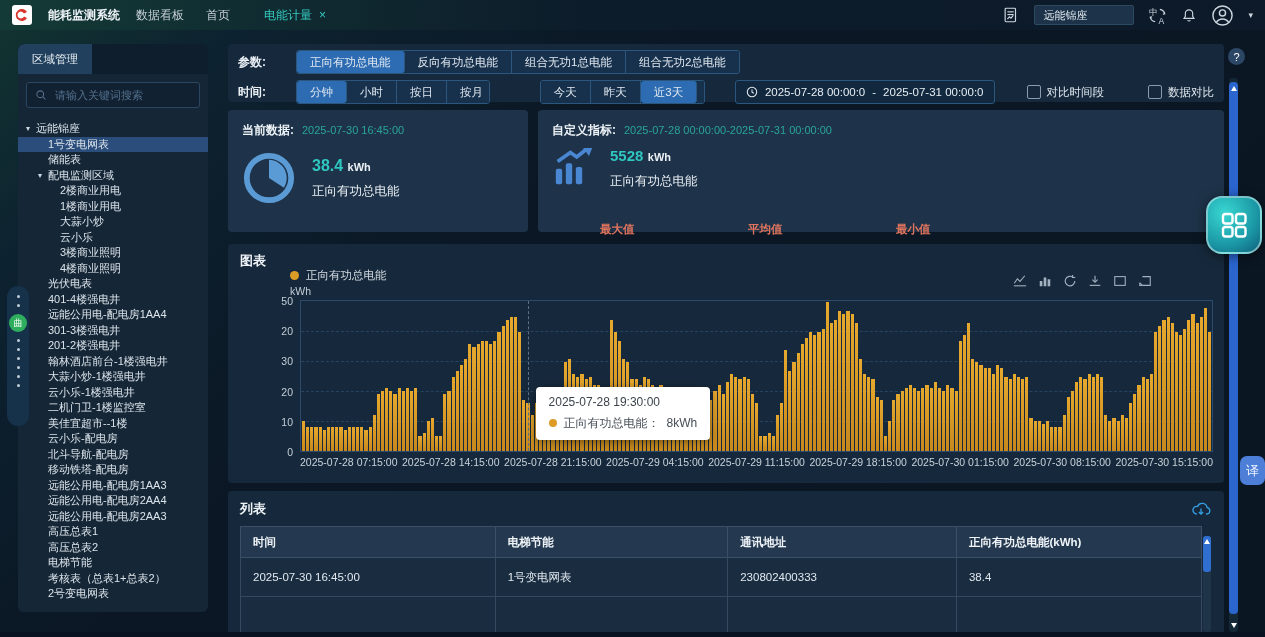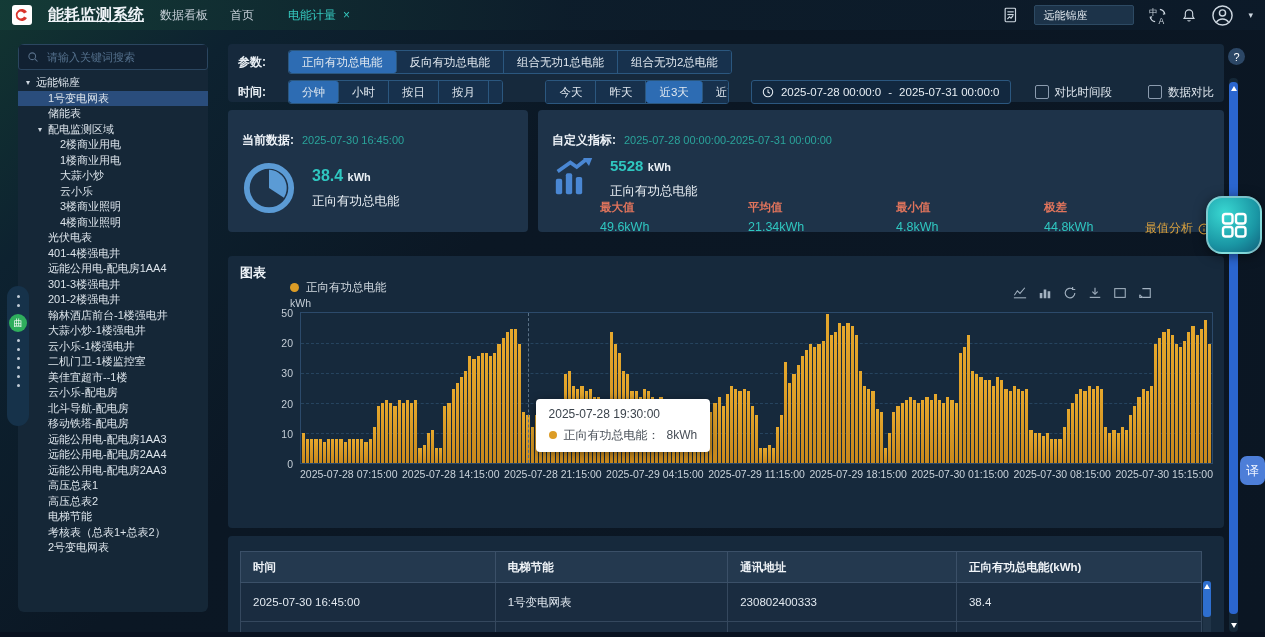--- a/index.html
+++ b/index.html
@@ -6,90 +6,90 @@
   .page{position:relative;width:1265px;height:637px;overflow:hidden;
     background:linear-gradient(135deg,#123531 0%,#0d2230 14%,#0b1724 38%,#0b1623 100%);
     font-family:"Liberation Sans","DejaVu Sans",sans-serif;color:#dfe6ec;}
   svg{display:block;}
 
   
   .topbar{position:absolute;top:0;left:0;right:0;height:30px;display:flex;align-items:center;
     padding:0 12px;box-sizing:border-box;gap:16px;
     background:linear-gradient(90deg,rgba(20,60,55,.85),rgba(13,29,43,.9) 45%,rgba(12,26,41,.95));}
   .logo-box{width:20px;height:20px;background:#fff;border-radius:3px;display:flex;align-items:center;justify-content:center;flex:none;}
-  .app-title{font-size:16px;font-weight:bold;color:#eef3f7;white-space:nowrap;text-decoration:underline;}
+  .app-title{font-size:12px;font-weight:bold;color:#eef3f7;white-space:nowrap;}
   .menu-item{font-size:12px;color:#c6cfd8;cursor:pointer;white-space:nowrap;margin-right:2px;}
   .top-tab{display:flex;align-items:center;gap:7px;color:#35c9bf;font-size:12px;margin-left:16px;cursor:pointer;}
   .top-tab .close{font-size:12px;line-height:1;}
   .topbar-right{margin-left:auto;display:flex;align-items:center;gap:14px;color:#cdd7e0;}
   .station-input{width:100px;height:20px;background:#1c3349;border:1px solid #2d4a63;color:#dfe6ec;
     font-size:11px;padding:0 8px;border-radius:2px;font-family:inherit;outline:none;box-sizing:border-box;}
   .tb-icon{color:#cdd7e0;cursor:pointer;}
 
   
   .sidebar{position:absolute;left:18px;top:44px;width:190px;height:568px;background:#152737;
     border-radius:6px;overflow:hidden;display:flex;flex-direction:column;}
   .sidebar-header{height:30px;background:#0e1e2c;display:flex;flex:none;}
   .sidebar-tab{width:74px;background:#20405d;color:#eaf0f5;font-size:11.5px;display:flex;align-items:center;
     justify-content:center;border-radius:6px 0 0 0;cursor:pointer;}
-  .search-box{height:24px;border:1px solid #2b4660;border-radius:3px;display:flex;align-items:center;
+  .search-box{margin:8px;height:24px;border:1px solid #2b4660;border-radius:3px;display:flex;align-items:center;
     padding:0 8px;gap:6px;color:#58708a;flex:none;background:#112132;}
   .search-box input{flex:1;background:transparent;border:none;outline:none;color:#bcc8d4;font-size:11px;font-family:inherit;min-width:0;}
   .search-box input::placeholder{color:#54708c;}
   .tree{flex:1;padding:5px 0 8px;overflow:hidden;font-size:11px;color:#dbe3ea;}
   .tree-item{height:15.5px;display:flex;align-items:center;white-space:nowrap;cursor:pointer;}
   .tree-item.lvl0{padding-left:18px;}
   .tree-item.lvl1{padding-left:30px;}
   .tree-item.lvl2{padding-left:42px;}
   .tree-item.has-caret{padding-left:8px;}
   .tree-item.lvl1.has-caret{padding-left:20px;}
   .tree-item .caret{width:10px;font-size:8px;color:#cfd8e0;flex:none;}
   .tree-item.selected{background:#2a4d7c;}
 
   
   .main{position:absolute;left:228px;top:44px;width:996px;}
   .panel{background:#16293c;border-radius:4px;box-sizing:border-box;}
 
   .filter-panel{padding:6px 10px;display:flex;flex-direction:column;gap:6px;height:58px;}
-  .filter-row{display:flex;align-items:center;gap:10px;height:24px;}
+  .filter-row{display:flex;align-items:center;gap:18px;height:24px;}
   .filter-label{font-size:12px;font-weight:bold;color:#eaf0f5;width:40px;flex:none;}
   .seg-group{display:flex;border:1px solid #2b577f;border-radius:3px;overflow:hidden;height:24px;box-sizing:border-box;}
   .seg-btn{height:100%;padding:0 13px;background:#17314d;color:#e2e9f0;font-size:11.5px;border:none;
     border-right:1px solid #2b577f;cursor:pointer;font-family:inherit;white-space:nowrap;}
   .seg-btn:last-child{border-right:none;}
   .seg-btn.active{background:#2d6cb3;border-radius:3px;}
   .tool-btn{display:flex;align-items:center;gap:6px;height:100%;padding:0 13px;background:#17314d;
     color:#e2e9f0;font-size:11.5px;border:none;border-right:1px solid #2b577f;cursor:pointer;font-family:inherit;white-space:nowrap;}
   .tool-btn:last-child{border-right:none;}
   .tool-btn .ico{color:#8fb4d8;}
   .date-box{height:24px;border:1px solid #2b577f;border-radius:3px;display:flex;align-items:center;gap:7px;
     padding:0 10px;color:#e6edf3;font-size:11.5px;background:#12283f;box-sizing:border-box;cursor:pointer;white-space:nowrap;}
   .checkbox-item{display:flex;align-items:center;gap:6px;color:#e2e9f0;font-size:11.5px;cursor:pointer;white-space:nowrap;}
   .checkbox{width:12px;height:12px;border:1px solid #8b9bae;border-radius:2px;background:transparent;flex:none;}
 
   .cards-row{display:flex;gap:10px;margin-top:8px;height:122px;}
-  .card{background:#1e3349;border-radius:4px;padding:22px 14px;box-sizing:border-box;}
+  .card{background:#1e3349;border-radius:4px;padding:12px 14px;box-sizing:border-box;}
   .card-current{width:300px;flex:none;}
   .card-stats{flex:1;display:flex;flex-direction:column;}
   .card-title-row{display:flex;align-items:baseline;gap:8px;font-size:12px;}
   .card-title{color:#eef3f8;font-weight:bold;}
   .card-time{color:#2aa49b;font-size:11px;}
   .card-body{display:flex;align-items:center;gap:16px;margin-top:12px;}
   .metric-value{color:#2fc7c0;font-size:16px;font-weight:bold;}
   .metric-unit{color:#eaf0f5;font-size:11px;font-weight:bold;}
   .metric-name{color:#eaf0f5;font-size:12.5px;margin-top:8px;}
   .card-stats .card-body{margin-top:8px;}
   .stats-row{display:flex;margin-top:auto;padding-left:48px;align-items:flex-start;}
   .stat-block{width:148px;}
-  .stat-label{color:#e0745c;font-size:11.5px;font-weight:bold;}
+  .stat-label{color:#e0745c;font-size:11.5px;font-weight:bold;margin-top:32px;}
   .stat-value{color:#2fc7c0;font-size:12.5px;margin-top:5px;}
   .analysis-link{margin-left:auto;color:#d9a13e;font-size:12px;display:flex;gap:5px;align-items:center;cursor:pointer;margin-top:12px;white-space:nowrap;}
 
   
-  .chart-panel{margin-top:24px;padding:8px 12px;position:relative;height:272px;}
+  .chart-panel{margin-top:12px;padding:8px 12px;position:relative;height:239px;}
   .panel-title{font-size:13px;color:#eef3f8;font-weight:bold;}
   .legend{position:absolute;left:62px;top:24px;display:flex;align-items:center;gap:7px;font-size:11.5px;color:#d3dae1;cursor:pointer;}
   .legend-dot{width:9px;height:9px;border-radius:50%;background:#dc9c26;}
   .chart-toolbar{position:absolute;right:72px;top:30px;display:flex;gap:11px;color:#a3b2c1;}
   .chart-toolbar .t-ico{cursor:pointer;}
   .y-unit{position:absolute;left:62px;top:41px;font-size:10.5px;color:#c4cdd6;}
   .plot-wrap{position:absolute;left:72px;right:11px;top:56px;height:152px;}
   .plot{position:relative;width:100%;height:100%;border:1px solid #2c4a6b;box-sizing:border-box;}
   .gl{position:absolute;left:0;right:0;border-top:1px dashed #26445f;}
   .bars{position:absolute;left:1px;right:1px;bottom:0;top:1px;display:flex;align-items:flex-end;gap:1px;}
@@ -189,20 +189,23 @@
           <circle cx="12" cy="12" r="10"></circle>
             <circle cx="12" cy="9.3" r="3.2"></circle>
             <path d="M5.6 19.2 a7.6 7.6 0 0 1 12.8 0"></path>
           </svg>
       </span>
       <span class="tb-icon" style="font-size:9px;">▾</span>
     </div>
   </div>
 
   <div class="sidebar">
+    <div class="sidebar-header">
+      <div class="sidebar-tab">区域管理</div>
+    </div>
     <div class="search-box">
       <span>
         <svg width="12" height="12" viewBox="0 0 16 16" fill="none" stroke="currentColor" stroke-width="1.4">
           <circle cx="7" cy="7" r="4.5"></circle>
             <line x1="10.6" y1="10.6" x2="14" y2="14"></line>
           </svg>
       </span>
       <input placeholder="请输入关键词搜索" style="">
     </div>
     <div class="tree">
@@ -405,24 +408,20 @@
               <div class="stat-label">最大值</div>
               <div class="stat-value">49.6kWh</div>
             </div>
             <div class="stat-block">
               <div class="stat-label">平均值</div>
               <div class="stat-value">21.34kWh</div>
             </div>
             <div class="stat-block">
               <div class="stat-label">最小值</div>
               <div class="stat-value">4.8kWh</div>
-            </div>
-            <div class="stat-block">
-              <div class="stat-label">极差</div>
-              <div class="stat-value">44.8kWh</div>
             </div>
           </div>
         <div style="display:flex;margin-top:-26px;">
           <span class="analysis-link">
             <span>最值分析</span>
             <span>
               <svg width="12" height="12" viewBox="0 0 14 14" fill="none" stroke="currentColor" stroke-width="1.2">
                 <circle cx="7" cy="7" r="5.7"></circle>
                   <line x1="7" y1="6.3" x2="7" y2="10"></line>
                   <circle cx="7" cy="4" r="0.8" fill="currentColor" stroke="none"></circle>
@@ -734,20 +733,30 @@
           <span>2025-07-29 04:15:00</span>
           <span>2025-07-29 11:15:00</span>
           <span>2025-07-29 18:15:00</span>
           <span>2025-07-30 01:15:00</span>
           <span>2025-07-30 08:15:00</span>
           <span>2025-07-30 15:15:00</span>
         </div>
     </div>
 
     <div class="panel table-panel">
+      <div class="table-head-row">
+        <span class="panel-title">列表</span>
+        <span class="dl-icon">
+          <svg width="22" height="20" viewBox="0 0 24 24" fill="none" stroke="currentColor" stroke-width="1.6">
+            <path d="M7 18 a4.6 4.6 0 1 1 .9-9.1 A6 6 0 0 1 19.3 10.2 a3.9 3.9 0 0 1 -1.3 7.7"></path>
+            <path d="M12 11.5 v6.5"></path>
+              <path d="M9.5 15.5 l2.5 2.5 2.5-2.5"></path>
+            </svg>
+        </span>
+      </div>
       <table class="data-table">
         <colgroup>
             <col class="col1">
             <col class="col2">
             <col class="col3">
             <col class="col4">
           </colgroup>
         <thead>
             <tr>
               <th>时间</th>

